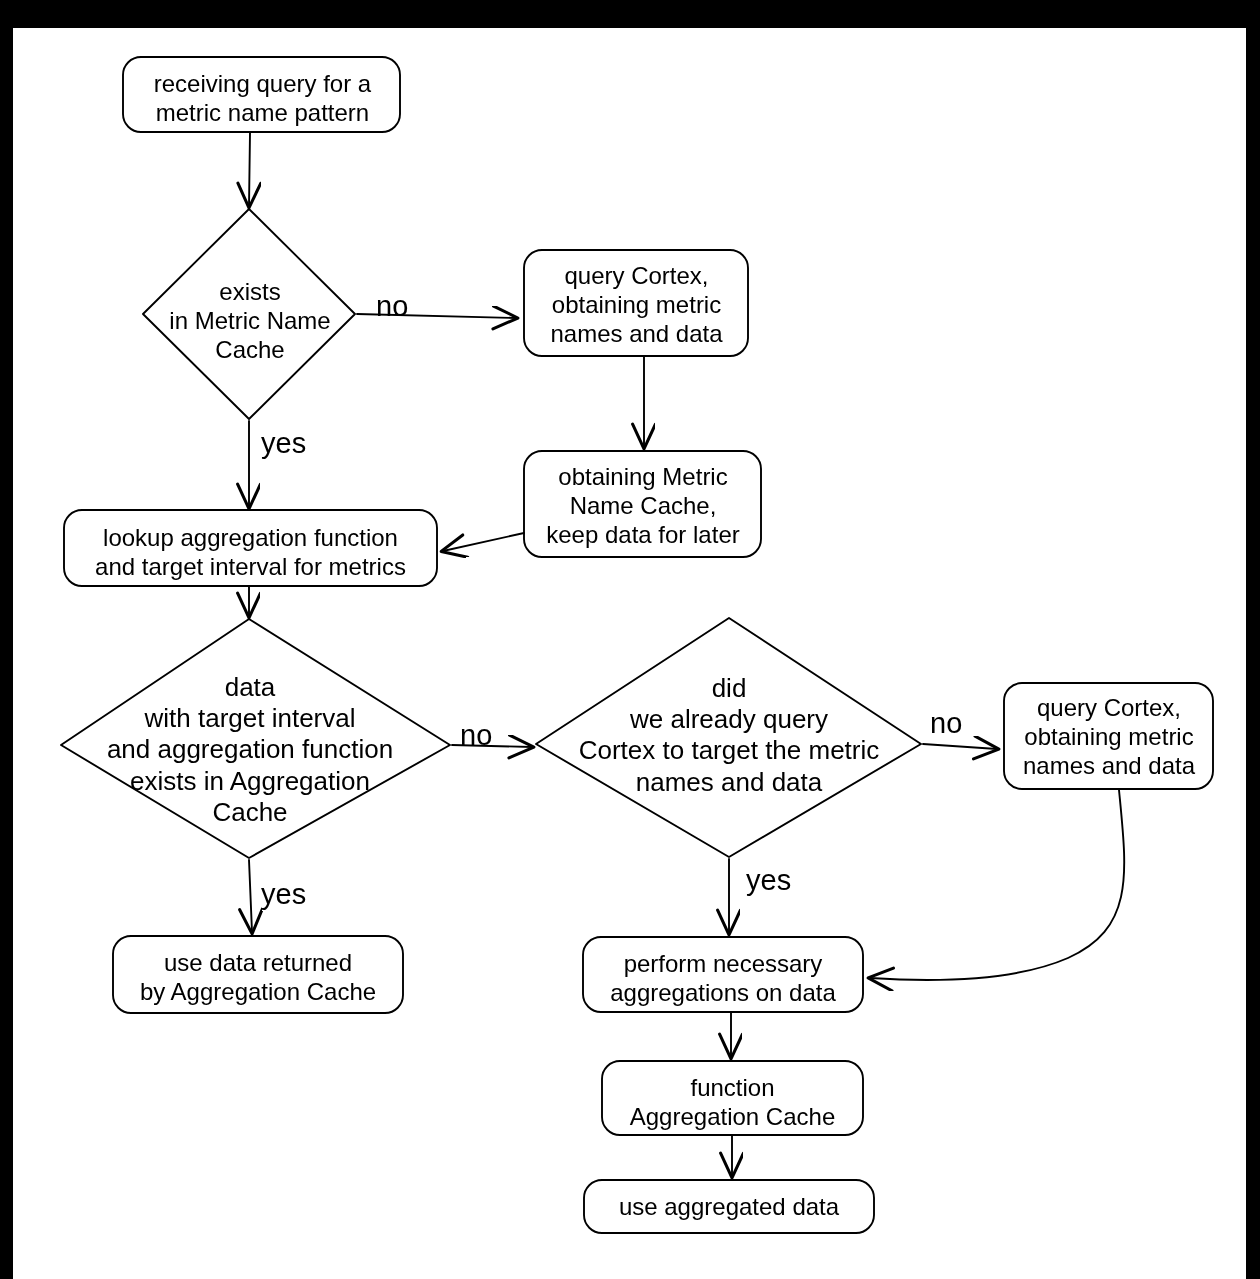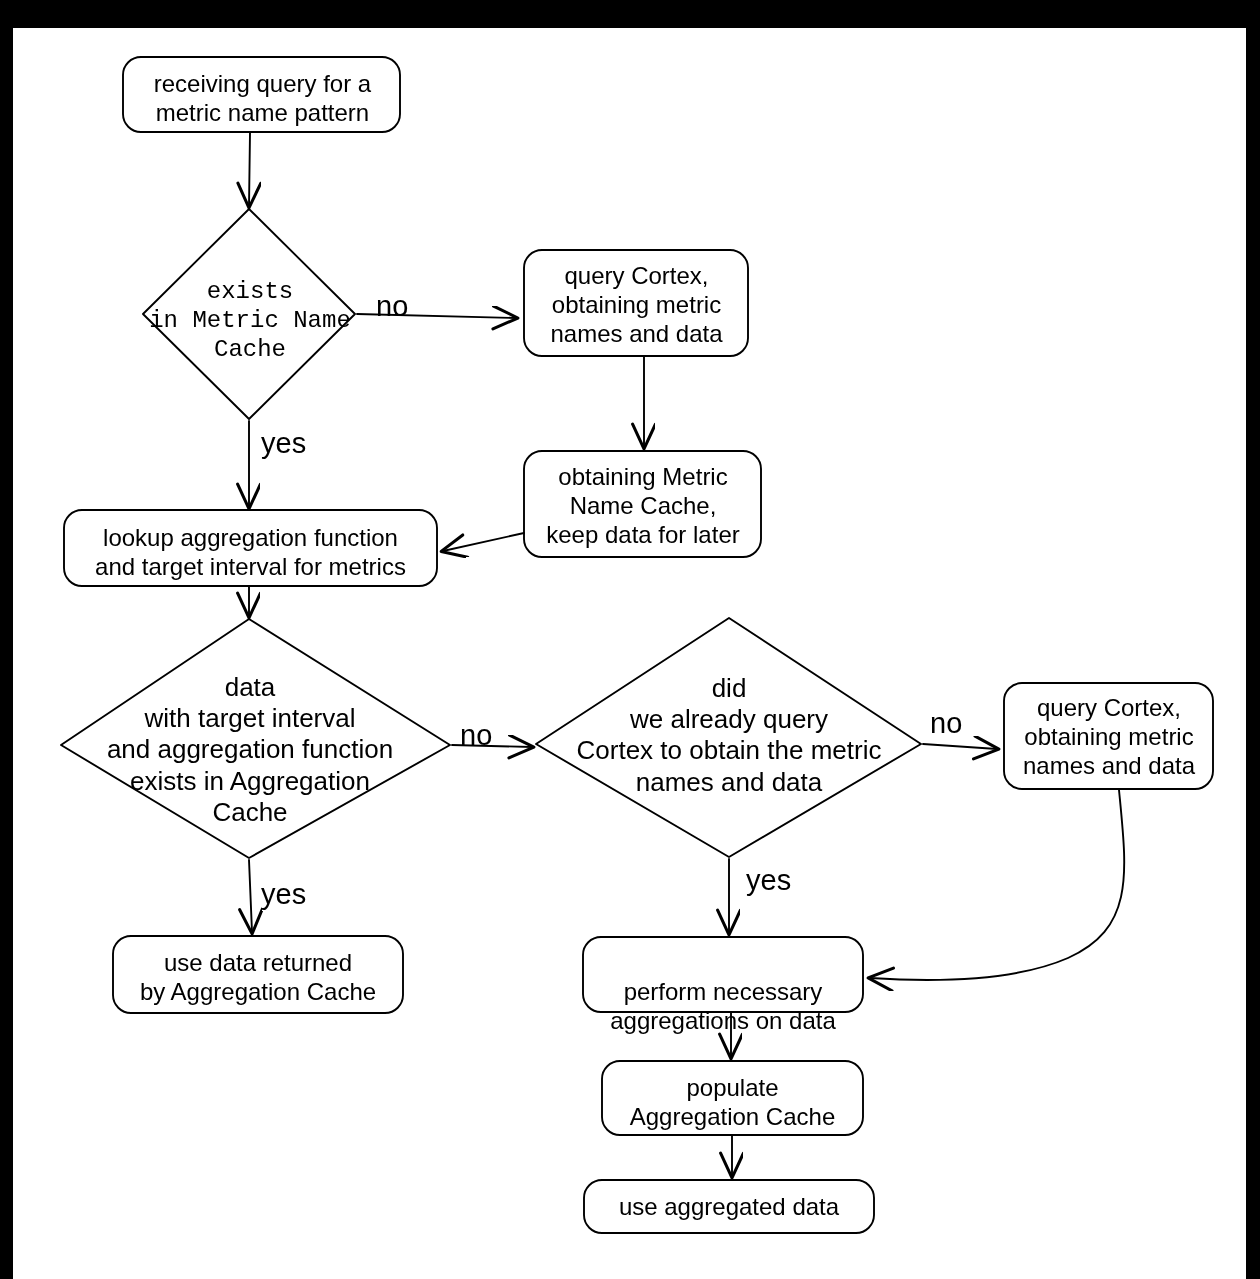--- a/index.html
+++ b/index.html
@@ -108,21 +108,21 @@
         <path d="M716 831 L716 905"></path>
         <path d="M1106 762 C1114 845 1122 900 1055 930 C1000 954 920 954 857 950"></path>
         <path d="M718 985 L718 1029"></path>
         <path d="M719 1108 L719 1148"></path>
       </g>
     </svg>
 
     <div class="node-text t23" style="left:112px; top:42px; width:275px;">receiving query for a
 metric name pattern</div>
 
-    <div class="node-text t23" style="left:131px; top:250px; width:212px;font-family:Liberation Mono, monospace;">exists
+    <div class="node-text t23" style="left:131px; top:250px; width:212px;">exists
 in Metric Name
 Cache</div>
 
     <div class="node-text t23" style="left:516px; top:234px; width:215px;">query Cortex,
 obtaining metric
 names and data</div>
 
     <div class="node-text t23" style="left:513px; top:435px; width:234px;">obtaining Metric
 Name Cache,
 keep data for later</div>
@@ -131,34 +131,34 @@
 and target interval for metrics</div>
 
     <div class="node-text t22" style="left:42px; top:644px; width:390px;">data
 with target interval
 and aggregation function
 exists in Aggregation
 Cache</div>
 
     <div class="node-text t22" style="left:525px; top:645px; width:382px;">did
 we already query
-Cortex to obtain the metric
+Cortex to target the metric
 names and data</div>
 
     <div class="node-text t23" style="left:995px; top:666px; width:202px;">query Cortex,
 obtaining metric
 names and data</div>
 
     <div class="node-text t23" style="left:102px; top:921px; width:286px;">use data returned
 by Aggregation Cache</div>
 
-    <div class="node-text t23" style="left:572px; top:922px; width:276px;margin-top:28px;">perform necessary
+    <div class="node-text t23" style="left:572px; top:922px; width:276px;">perform necessary
 aggregations on data</div>
 
-    <div class="node-text t23" style="left:591px; top:1046px; width:257px;">populate
+    <div class="node-text t23" style="left:591px; top:1046px; width:257px;">function
 Aggregation Cache</div>
 
     <div class="node-text t23" style="left:573px; top:1165px; width:286px;">use aggregated data</div>
 
     <div class="edge-label" style="left:363px; top:264px;">no</div>
 
     <div class="edge-label" style="left:248px; top:401px;">yes</div>
 
     <div class="edge-label" style="left:447px; top:693px;">no</div>
 

